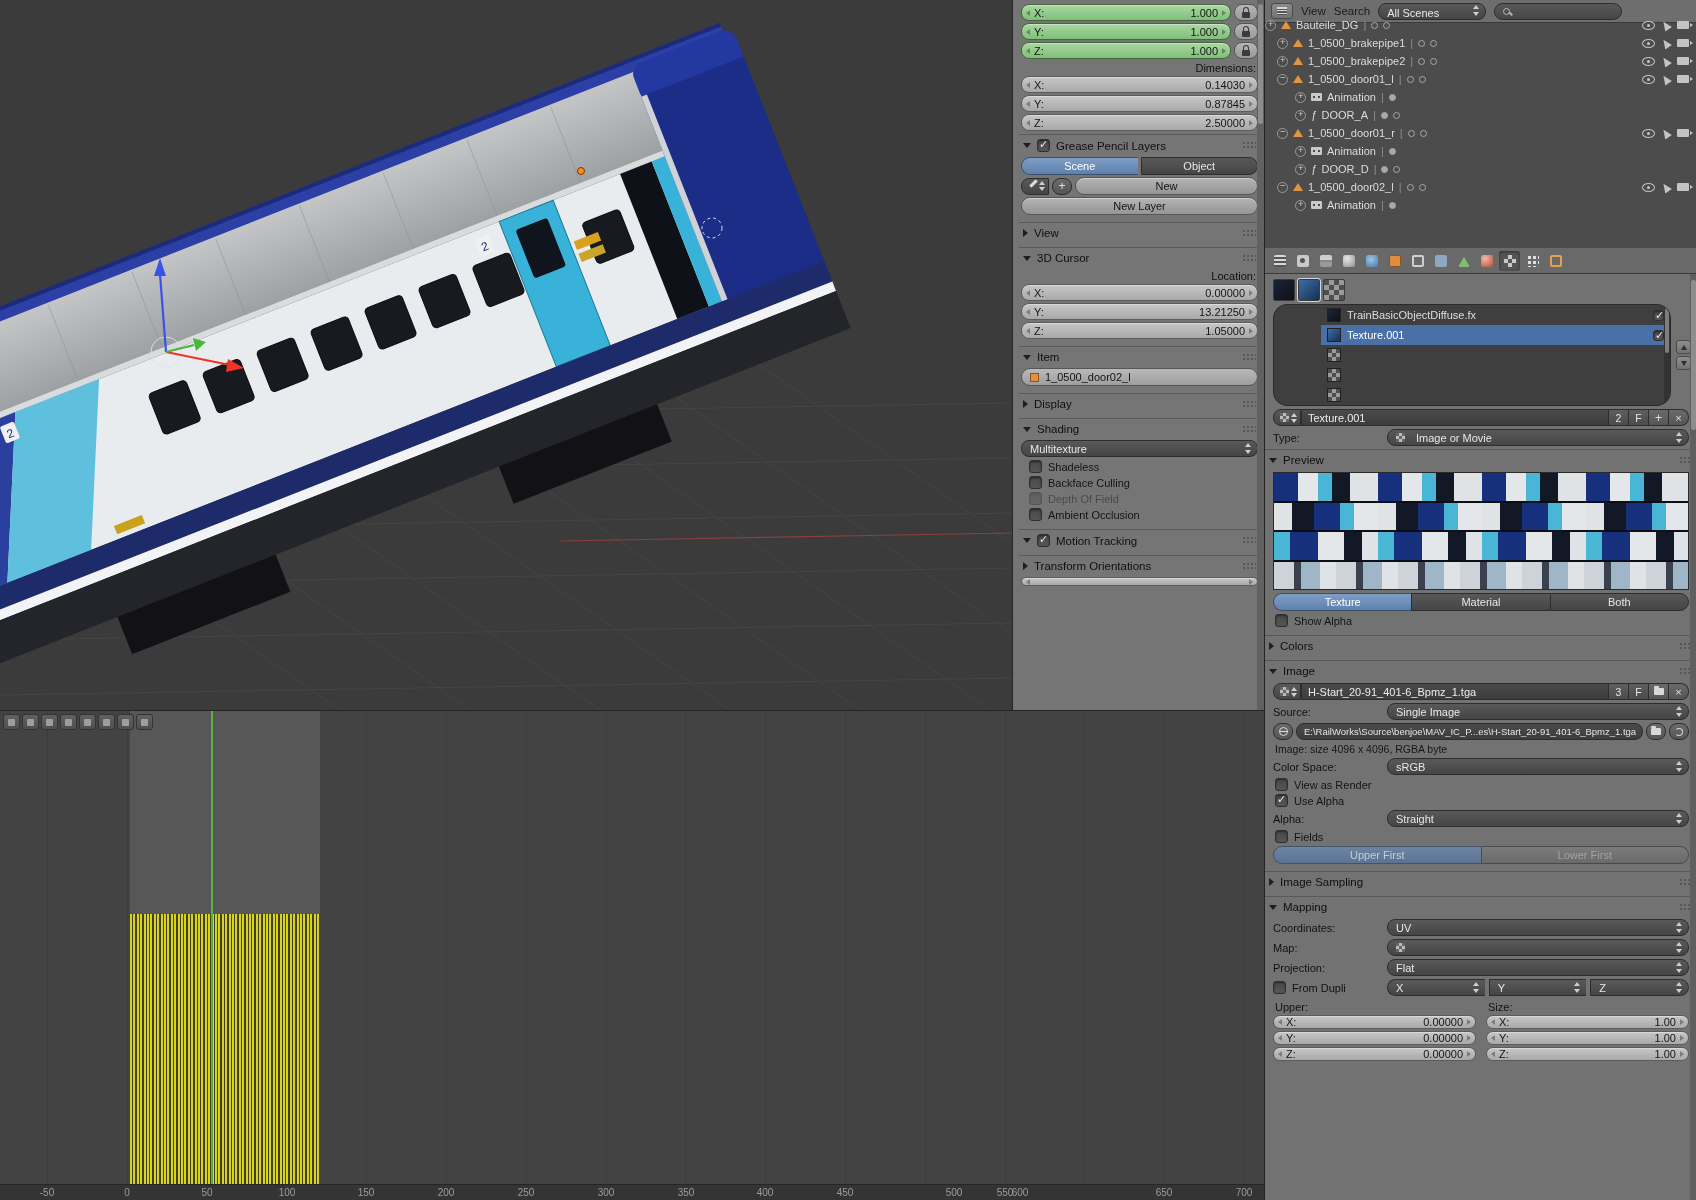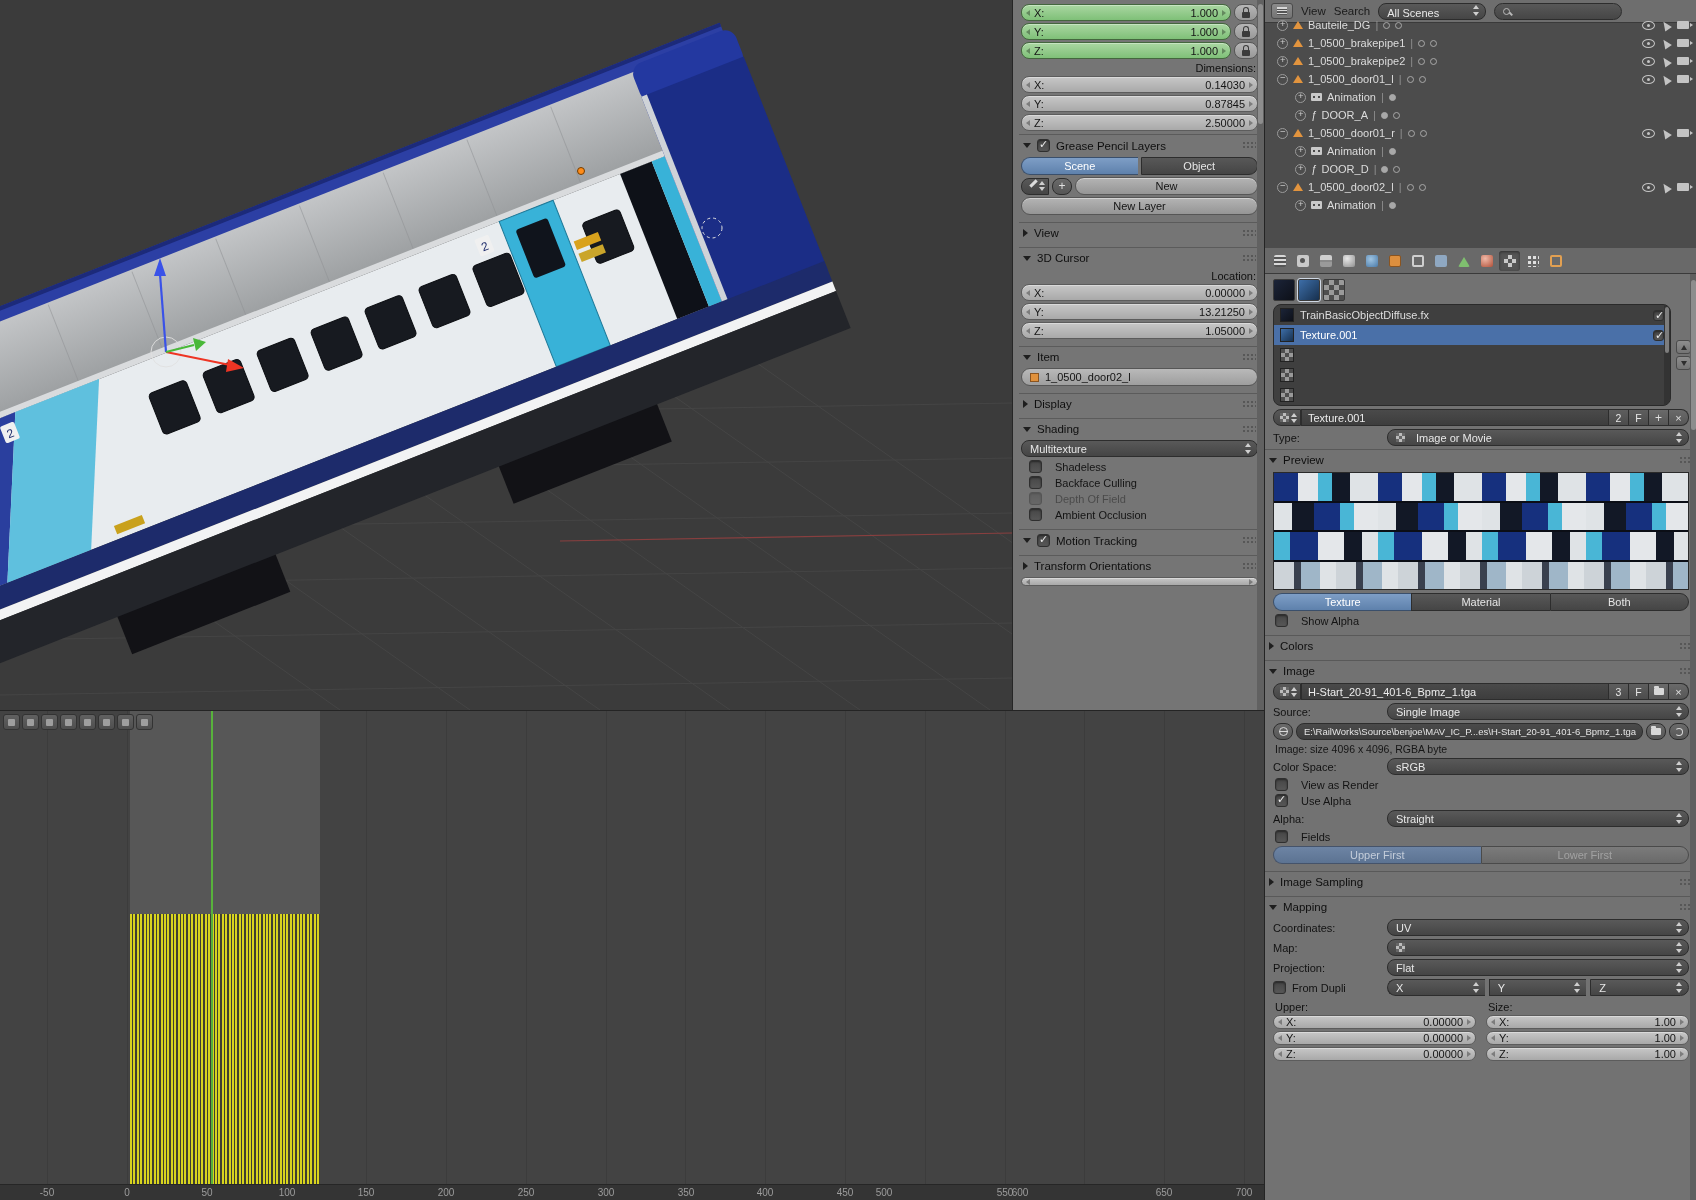--- a/index.html
+++ b/index.html
@@ -43,21 +43,21 @@
   .btn.dark{background:linear-gradient(#585858,#454545);color:#e6e6e6;border-color:#2d2d2d;box-shadow:none;}
   .btn.blue{background:linear-gradient(#7e9ec6,#5e81ac);color:#fff;border-color:#3a4f6b;box-shadow:none;}
   .seg{display:flex;}
   .seg>*{flex:1;border-radius:0;border-right-width:0;}
   .seg>*:first-child{border-radius:9px 0 0 9px;}
   .seg>*:last-child{border-radius:0 9px 9px 0;border-right-width:1px;}
 
   .cb{width:13px;height:13px;border-radius:3px;flex:none;background:linear-gradient(#464646,#575757);
       border:1px solid #2f2f2f;position:relative;box-shadow:inset 0 1px 2px rgba(0,0,0,.45);}
   .cb.checked::after{content:"\2713";position:absolute;left:1px;top:-2px;color:#ececec;font-size:11px;}
-  .cbrow{display:flex;align-items:center;gap:13px;margin:3px 10px;font-size:11px;color:#141414;}
+  .cbrow{display:flex;align-items:center;gap:6px;margin:3px 10px;font-size:11px;color:#141414;}
   .cbrow.disabled{opacity:.45;}
 
   .phead{display:flex;align-items:center;gap:6px;padding:4px 4px 3px 4px;font-size:11.5px;color:#0f0f0f;}
   .tri{width:0;height:0;border-left:4px solid transparent;border-right:4px solid transparent;border-top:5px solid #1e1e1e;flex:none;}
   .tri.right{border-top:4px solid transparent;border-bottom:4px solid transparent;border-left:5px solid #1e1e1e;border-right:none;}
   .ddots{margin-left:auto;width:14px;height:9px;flex:none;
       background-image:radial-gradient(#575757 1px,transparent 1.3px);background-size:4px 4px;}
   .panel{border-top:1px solid rgba(0,0,0,.22);margin-top:3px;padding-bottom:2px;}
   .row{display:flex;align-items:center;gap:3px;margin:2px 2px;}
 
@@ -139,21 +139,21 @@
   .g-particles{background-image:radial-gradient(#e0e0e0 1.5px,transparent 1.8px);background-size:5px 5px;}
   .g-physics{border-radius:50%;border:2px solid #e2a052;width:9px;height:9px;}
 
   .slotrow{display:flex;align-items:center;gap:3px;margin:5px 8px 2px;}
   .slot{width:22px;height:22px;border:1px solid #3a3a3a;border-radius:2px;flex:none;}
   .slot.s1{background:linear-gradient(135deg,#1b2438,#0d1018);}
   .slot.s2{background:linear-gradient(135deg,#3d6ea8,#17304e);outline:1px solid #cfd8e4;}
   .slot.s3{background-image:linear-gradient(45deg,#9a9a9a 25%,transparent 25%,transparent 75%,#9a9a9a 75%),
            linear-gradient(45deg,#9a9a9a 25%,#4e4e4e 25%,#4e4e4e 75%,#9a9a9a 75%);background-size:10px 10px;background-position:0 0,5px 5px;}
 
-  .listbox{position:relative;margin:3px 26px 3px 8px;height:102px;background:#3f3f3f;border:1px solid #2a2a2a;border-radius:8px;overflow:hidden;}
+  .listbox{position:relative;margin:3px 26px 3px 8px;height:102px;background:#3f3f3f;border:1px solid #2a2a2a;border-radius:14px;overflow:hidden;padding-left:47px;}
   .lrow{display:flex;align-items:center;gap:6px;height:20px;padding:0 6px;color:#dedede;font-size:11px;}
   .lrow.sel{background:#4a70a8;color:#fff;}
   .lthumb{width:14px;height:14px;border:1px solid #222;flex:none;}
   .lthumb.dark{background:linear-gradient(135deg,#1b2438,#0d1018);}
   .lthumb.blue{background:linear-gradient(135deg,#3d6ea8,#17304e);}
   .lthumb.chk{background-image:linear-gradient(45deg,#9a9a9a 25%,transparent 25%,transparent 75%,#9a9a9a 75%),
       linear-gradient(45deg,#9a9a9a 25%,#4e4e4e 25%,#4e4e4e 75%,#9a9a9a 75%);background-size:8px 8px;background-position:0 0,4px 4px;}
   .lrow .cb{margin-left:auto;width:11px;height:11px;}
   .list-scroll{position:absolute;right:0;top:0;width:6px;height:100%;background:#333;}
   .list-scroll .thumb{position:absolute;left:1px;top:2px;width:4px;height:46px;background:#7d7d7d;border-radius:2px;}
@@ -550,21 +550,21 @@
       <span class="tick" style="left:127px">0</span>
       <span class="tick" style="left:207px">50</span>
       <span class="tick" style="left:287px">100</span>
       <span class="tick" style="left:366px">150</span>
       <span class="tick" style="left:446px">200</span>
       <span class="tick" style="left:526px">250</span>
       <span class="tick" style="left:606px">300</span>
       <span class="tick" style="left:686px">350</span>
       <span class="tick" style="left:765px">400</span>
       <span class="tick" style="left:845px">450</span>
-      <span class="tick" style="left:884px">500</span>
+      <span class="tick" style="left:954px">500</span>
       <span class="tick" style="left:1005px">550</span>
       <span class="tick" style="left:1020px">600</span>
       <span class="tick" style="left:1164px">650</span>
       <span class="tick" style="left:1244px">700</span>
     </div>
   </div>
 
   <div id="rightcol">
 
     <div id="outliner">
@@ -575,21 +575,21 @@
         <span class="ol-menu">View</span>
         <span class="ol-menu">Search</span>
         <div class="dd ol-dd">
           <span>All Scenes</span>
           </div>
         <div class="searchbox">
           <span class="mag"></span>
           </div>
       </div>
 
-      <div class="ol-row" style="margin-top:-7px;padding-left:12px">
+      <div class="ol-row" style="margin-top:-7px;">
         <span class="exp"></span>
         <span class="oli-mesh"></span>
         <span>Bauteile_DG</span>
         <span class="ol-sep">|</span>
         <span class="mini-ic"></span>
         <span class="mini-ic"></span>
         <span class="ol-right">
           <span class="i-eye"></span>
           <span class="i-arr"></span>
           <span class="i-cam"></span>

